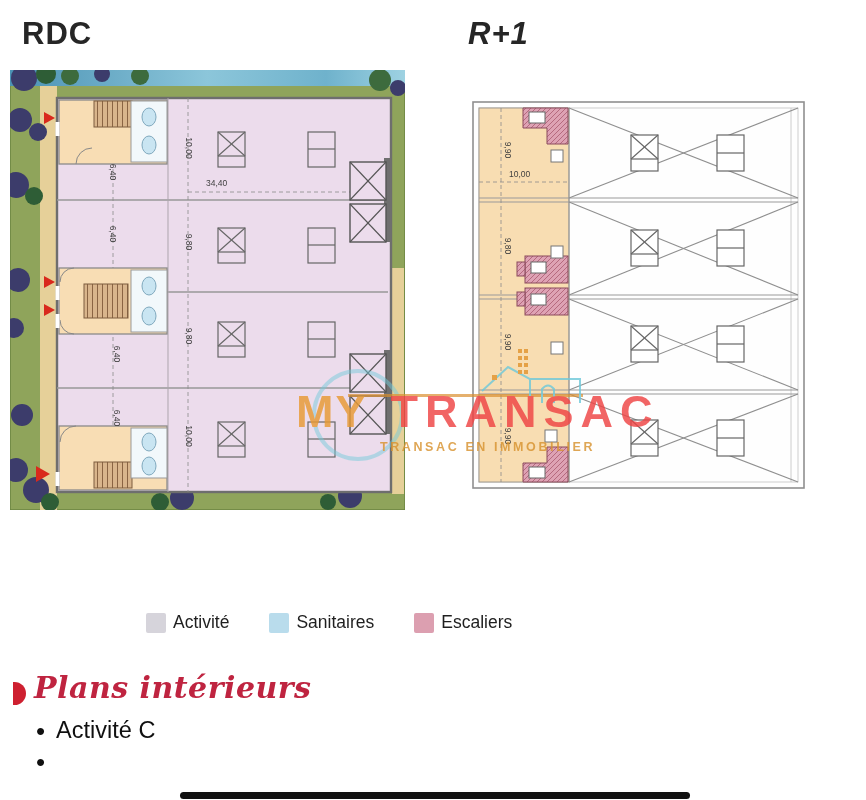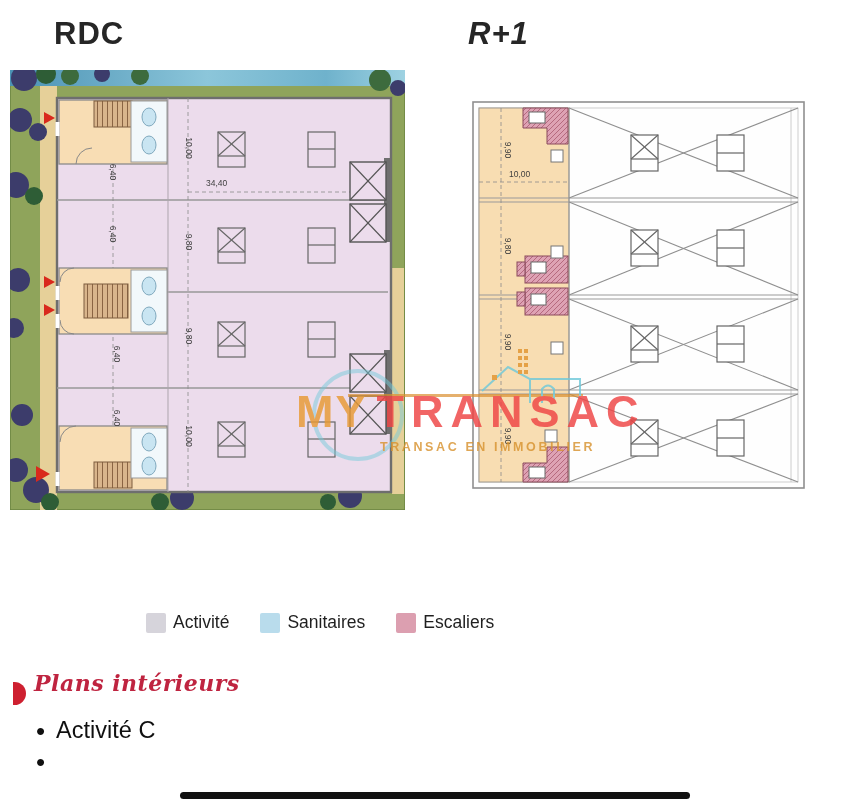--- a/index.html
+++ b/index.html
@@ -1,48 +1,48 @@
 <!DOCTYPE html>
 <html><head>
 <meta charset="utf-8">
 <style>
   html,body{margin:0;padding:0;background:#fff;}
   .stage{position:relative;width:866px;height:800px;background:#ffffff;overflow:hidden;
          font-family:"Liberation Sans",sans-serif;}
   .floor-title{position:absolute;font-size:31px;font-weight:600;color:#262626;letter-spacing:1px;}
-  #title-rdc{left:22px;top:16px;margin-left:32px;}
+  #title-rdc{left:22px;top:16px;}
   #title-r1{left:468px;top:16px;font-style:italic;}
   .plansvg{position:absolute;}
   #svg-rdc{left:10px;top:70px;}
   #svg-r1{left:471px;top:98px;}
   svg text{font-family:"Liberation Sans",sans-serif;font-size:8.5px;fill:#3f3f3f;}
   
   .watermark{position:absolute;left:268px;top:343px;width:330px;height:118px;opacity:.82;
              pointer-events:none;z-index:6;}
   .wm-circle{position:absolute;left:44px;top:26px;width:84px;height:84px;border:4px solid #74cbdb;
              border-radius:50%;opacity:.6;}
   .wm-line{position:absolute;left:80px;top:51px;width:235px;height:3px;background:#d98e2e;opacity:.85;}
   .wm-brand{position:absolute;left:28px;top:46px;display:flex;align-items:baseline;
-            font-size:45px;font-weight:bold;line-height:1;}
+            font-size:45px;font-weight:bold;line-height:1;gap:14px;}
   .wm-my{color:#e89a33;letter-spacing:2px;}
   .wm-transac{color:#ef4444;letter-spacing:7px;margin-left:9px;}
   .wm-tagline{position:absolute;left:112px;top:97px;font-size:12.5px;font-weight:bold;
               letter-spacing:2.6px;color:#d89330;white-space:nowrap;}
   .wm-house{position:absolute;left:212px;top:2px;}
   
-  .legend{position:absolute;left:146px;top:612px;display:flex;align-items:center;gap:31px;z-index:4;}
+  .legend{position:absolute;left:146px;top:612px;display:flex;align-items:center;gap:40px;z-index:4;}
   .legend-item{display:flex;align-items:center;gap:7px;}
   .legend-swatch{width:20px;height:20px;border-radius:2px;}
   .sw0{background:#d6d4db;} .sw1{background:#f8d9a6;} .sw2{background:#b9dcec;} .sw3{background:#dc9fb0;}
   .legend-label{font-size:17.5px;color:#1f1f1f;}
   
   .section-marker{position:absolute;left:13px;top:682px;width:13px;height:23px;background:#ce2030;
                   border-radius:0 14px 14px 0;}
   .section-heading{position:absolute;left:34px;top:670px;font-family:"DejaVu Serif",serif;
-                   font-style:italic;font-weight:600;font-size:22px;color:#bf2440;letter-spacing:.5px;}
+                   font-style:italic;font-weight:600;font-size:30px;color:#bf2440;letter-spacing:.5px;}
   .bullets{position:absolute;left:36px;top:712px;font-size:23.5px;color:#101010;line-height:37px;}
   .bullet-row{display:flex;align-items:center;}
   .bullet-dot{font-size:26px;margin-right:11px;line-height:1;}
   .bottom-bar{position:absolute;left:180px;top:792px;width:510px;height:7px;background:#111;
               border-radius:4px;z-index:8;}
 </style>
 </head>
 <body>
 
 <div class="stage">

